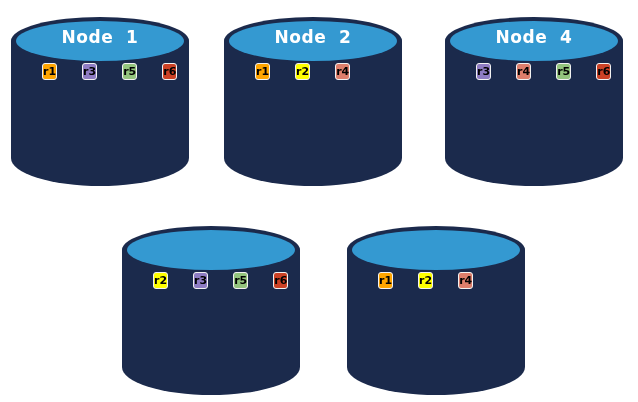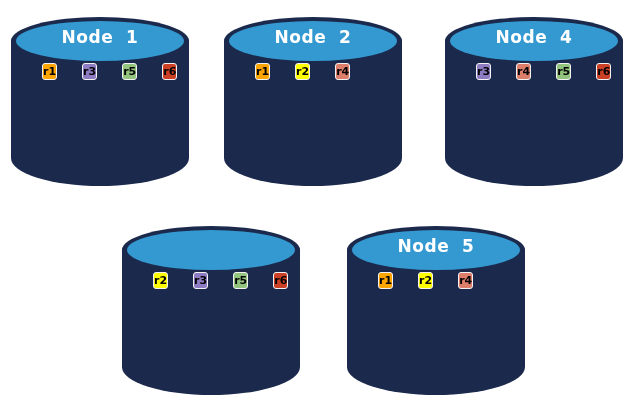--- a/index.html
+++ b/index.html
@@ -99,20 +99,19 @@
         <div class="bar" style="background: rgb(142, 124, 195); border-color: rgb(242, 242, 242); color: rgb(0, 0, 0);">r3</div>
         <div class="bar" style="background: rgb(147, 196, 125); border-color: rgb(242, 242, 242); color: rgb(0, 0, 0);">r5</div>
         <div class="bar" style="background: rgb(204, 65, 37); border-color: rgb(242, 242, 242); color: rgb(0, 0, 0);">r6</div>
       </div>
   </div>
     <div class="node node-5">
     <svg class="cyl" viewBox="0 0 178 178" preserveAspectRatio="none" aria-hidden="true">
       <path class="cyl-body" d="M0,33 A89,24 0 0 1 178,33 L178,150 A89,28 0 0 1 0,150 Z" fill="#1B2A4C"></path>
       <ellipse class="cyl-top" cx="89" cy="33" rx="84" ry="20" fill="#3499D1"></ellipse>
     </svg>
-    <div class="node-title" style="color: rgb(255, 255, 255);">Node  5</div>
     <div class="bars">
         <div class="bar" style="background: rgb(255, 165, 0); border-color: rgb(242, 242, 242); color: rgb(0, 0, 0);">r1</div>
         <div class="bar" style="background: rgb(255, 255, 0); border-color: rgb(242, 242, 242); color: rgb(0, 0, 0);">r2</div>
         <div class="bar" style="background: rgb(221, 126, 107); border-color: rgb(242, 242, 242); color: rgb(0, 0, 0);">r4</div>
       </div>
   </div>
   </div>
 
 </body></html>

